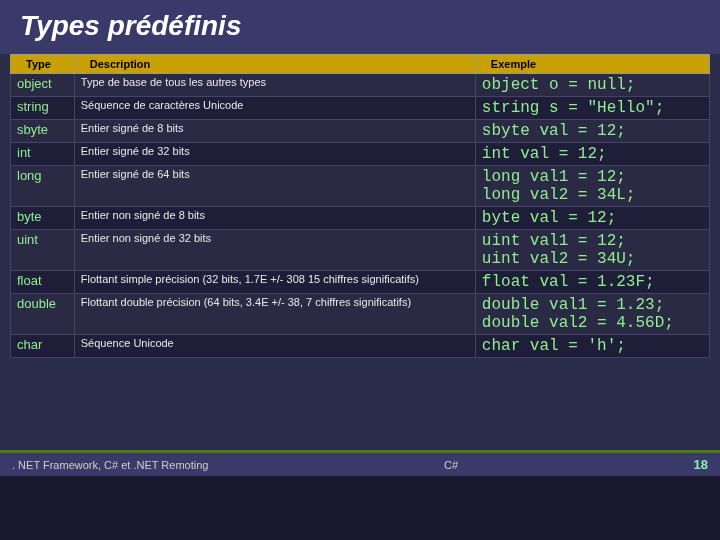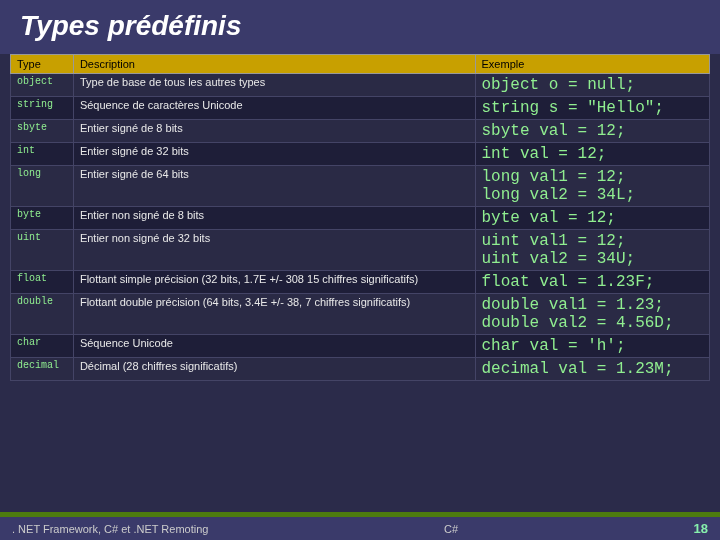--- a/index.html
+++ b/index.html
@@ -6,21 +6,21 @@
     body {
       width: 720px;
       height: 540px;
       background: #1a1a2e;
       font-family: Arial, sans-serif;
       overflow: hidden;
     }
 
     .page {
       width: 720px;
-      height: 540px;
+      height: 476px;
       background: #2b2b4a;
       display: flex;
       flex-direction: column;
     }
 
     .title-bar {
       background: #3a3a6a;
       padding: 10px 20px 12px 20px;
     }
 
@@ -42,65 +42,65 @@
       border-collapse: collapse;
       font-size: 11px;
     }
 
     thead tr {
       background: #c8a000;
     }
 
     thead th {
       color: #000000;
-      font-weight: normal;
-      padding: 3px 6px;
+      font-weight: bold;
+      padding: 3px 15px;
       text-align: left;
       border: 1px solid #999;
     }
 
     tbody tr:nth-child(odd) {
       background: #2a2a45;
     }
 
     tbody tr:nth-child(even) {
       background: #1e1e38;
     }
 
     tbody td {
       color: #e8e8e8;
       padding: 2px 6px;
       border: 1px solid #444466;
       vertical-align: top;
     }
 
     tbody td:first-child {
-      font-family: Liberation Mono, monospace;
+      font-family: Liberation Sans, sans-serif;
       color: #90ee90;
-      font-size: 10px;
+      font-size: 13px;
       white-space: nowrap;
     }
 
     tbody td:last-child {
       font-family: 'Courier New', monospace;
       color: #90ee90;
       font-size: 16px;
     }
 
     tbody td:nth-child(2) {
       color: #e8e8e8;
     }
 
     .footer-bar {
       background: #3a3a6a;
       display: flex;
       justify-content: space-between;
       align-items: center;
       padding: 4px 12px;
-      border-top: 5px solid #4d7c0f;
+      border-top: 3px solid #4d7c0f;
     }
 
     .footer-left {
       color: #cccccc;
       font-size: 11px;
     }
 
     .footer-center {
       color: #cccccc;
       font-size: 11px;
@@ -173,25 +173,20 @@
           <tr>
             <td>double</td>
             <td>Flottant double précision (64 bits, 3.4E +/- 38, 7 chiffres significatifs)</td>
             <td>double val1 = 1.23;<br>double val2 = 4.56D;</td>
           </tr>
           <tr>
             <td>char</td>
             <td>Séquence Unicode</td>
             <td>char val = 'h';</td>
           </tr>
-          <tr>
-            <td>decimal</td>
-            <td>Décimal (28 chiffres significatifs)</td>
-            <td>decimal val = 1.23M;</td>
-          </tr>
         </tbody>
     </table>
   </div>
 
   <div class="footer-bar">
     <span class="footer-left">. NET Framework, C# et .NET Remoting</span>
     <span class="footer-center">C#</span>
     <span class="footer-right">18</span>
   </div>
 </div>

